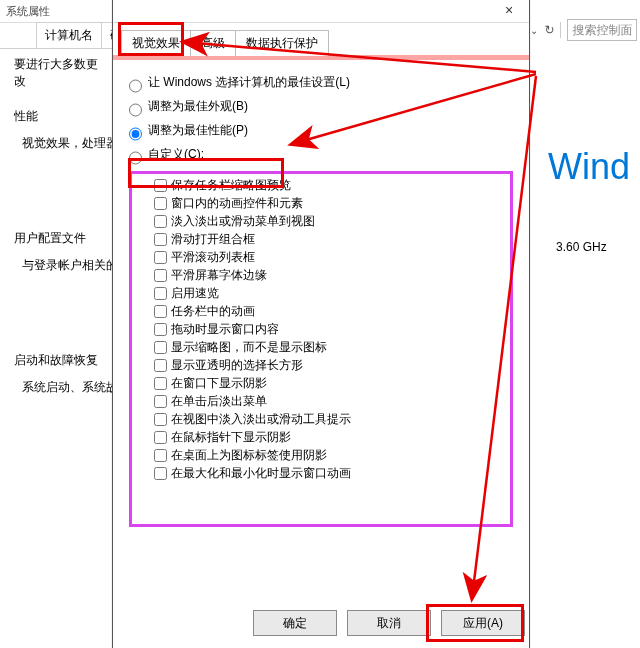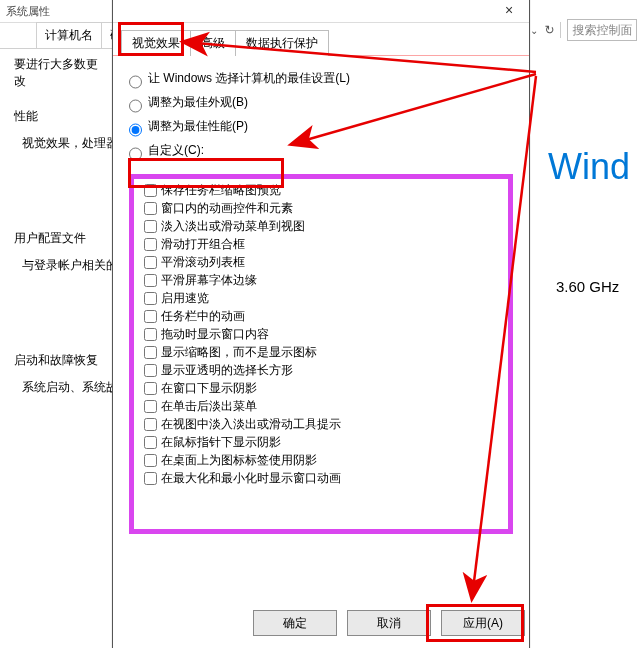--- a/index.html
+++ b/index.html
@@ -14,34 +14,34 @@
   .bg-row{padding:8px 10px 0 14px;font-size:12px;color:#000;}
   .bg-group-title{padding:18px 0 4px 14px;font-size:12px;}
   .bg-group-sub{padding:6px 0 0 22px;font-size:12px;color:#000;white-space:nowrap;overflow:hidden;}
 
   
   .right-hint{position:absolute;left:530px;top:20px;height:20px;display:flex;align-items:center;gap:6px;color:#333;}
   .right-hint .chev{font-size:10px;color:#555;}
   .right-hint .sep{width:1px;height:16px;background:#ccc;}
   .right-search{border:1px solid #bbb;height:20px;padding:0 4px;color:#888;background:#fff;display:flex;align-items:center;}
   .wind{position:absolute;left:548px;top:146px;font-size:36px;color:#0078d7;letter-spacing:0;}
-  .ghz{position:absolute;left:556px;top:240px;font-size:15px;color:#000;margin-top:38px;}
+  .ghz{position:absolute;left:556px;top:240px;font-size:12px;color:#000;}
 
   
   .dlg{position:absolute;left:112px;top:0;width:416px;height:648px;background:#fff;border-left:1px solid #555;border-right:1px solid #555;box-shadow:0 0 0 1px rgba(0,0,0,.05);}
   .dlg-title{height:22px;border-bottom:1px solid #ddd;position:relative;}
   .dlg-close{position:absolute;right:0;top:0;width:40px;height:22px;text-align:center;line-height:20px;font-size:14px;color:#333;}
-  .dlg-tabs{display:flex;height:26px;border-bottom:1px solid #fca5a5;padding-left:8px;margin-top:6px;}
+  .dlg-tabs{display:flex;height:26px;border-bottom:5px solid #fca5a5;padding-left:8px;margin-top:6px;}
   .dlg-tab{padding:4px 10px;border:1px solid #bdbdbd;border-bottom:none;background:#fff;margin-right:-1px;font-size:12px;position:relative;top:1px;}
   .dlg-tab.active{background:#fff;border-bottom:1px solid #fff;}
   .dlg-content{padding:14px 16px 0 16px;}
   .desc{margin-bottom:14px;}
   .radio-row{display:flex;height:24px;}
   .radio-row input{margin:0 6px 0 0;}
-  .chk-panel{border:5px solid #d946ef;height:346px;overflow:auto;margin-top:8px;padding:2px 0 2px 6px;}
+  .chk-panel{border:3px solid #d946ef;height:346px;overflow:auto;margin-top:1px;padding:2px 0 2px 18px;}
   .chk-row{display:flex;align-items:center;height:18px;padding-left:4px;}
   .chk-row input{margin:0 4px 0 0;width:13px;height:13px;}
   .chk-row label{font-size:12px;}
 
   .dlg-buttons{position:absolute;bottom:12px;right:4px;display:flex;gap:10px;}
   .btn{width:82px;height:24px;border:1px solid #8a8a8a;background:#e9e9e9;font-size:12px;display:flex;align-items:center;justify-content:center;}
 
   
   .redbox{position:absolute;border:3px solid #e60000;pointer-events:none;}
   svg.arrows{position:absolute;left:0;top:0;pointer-events:none;}

